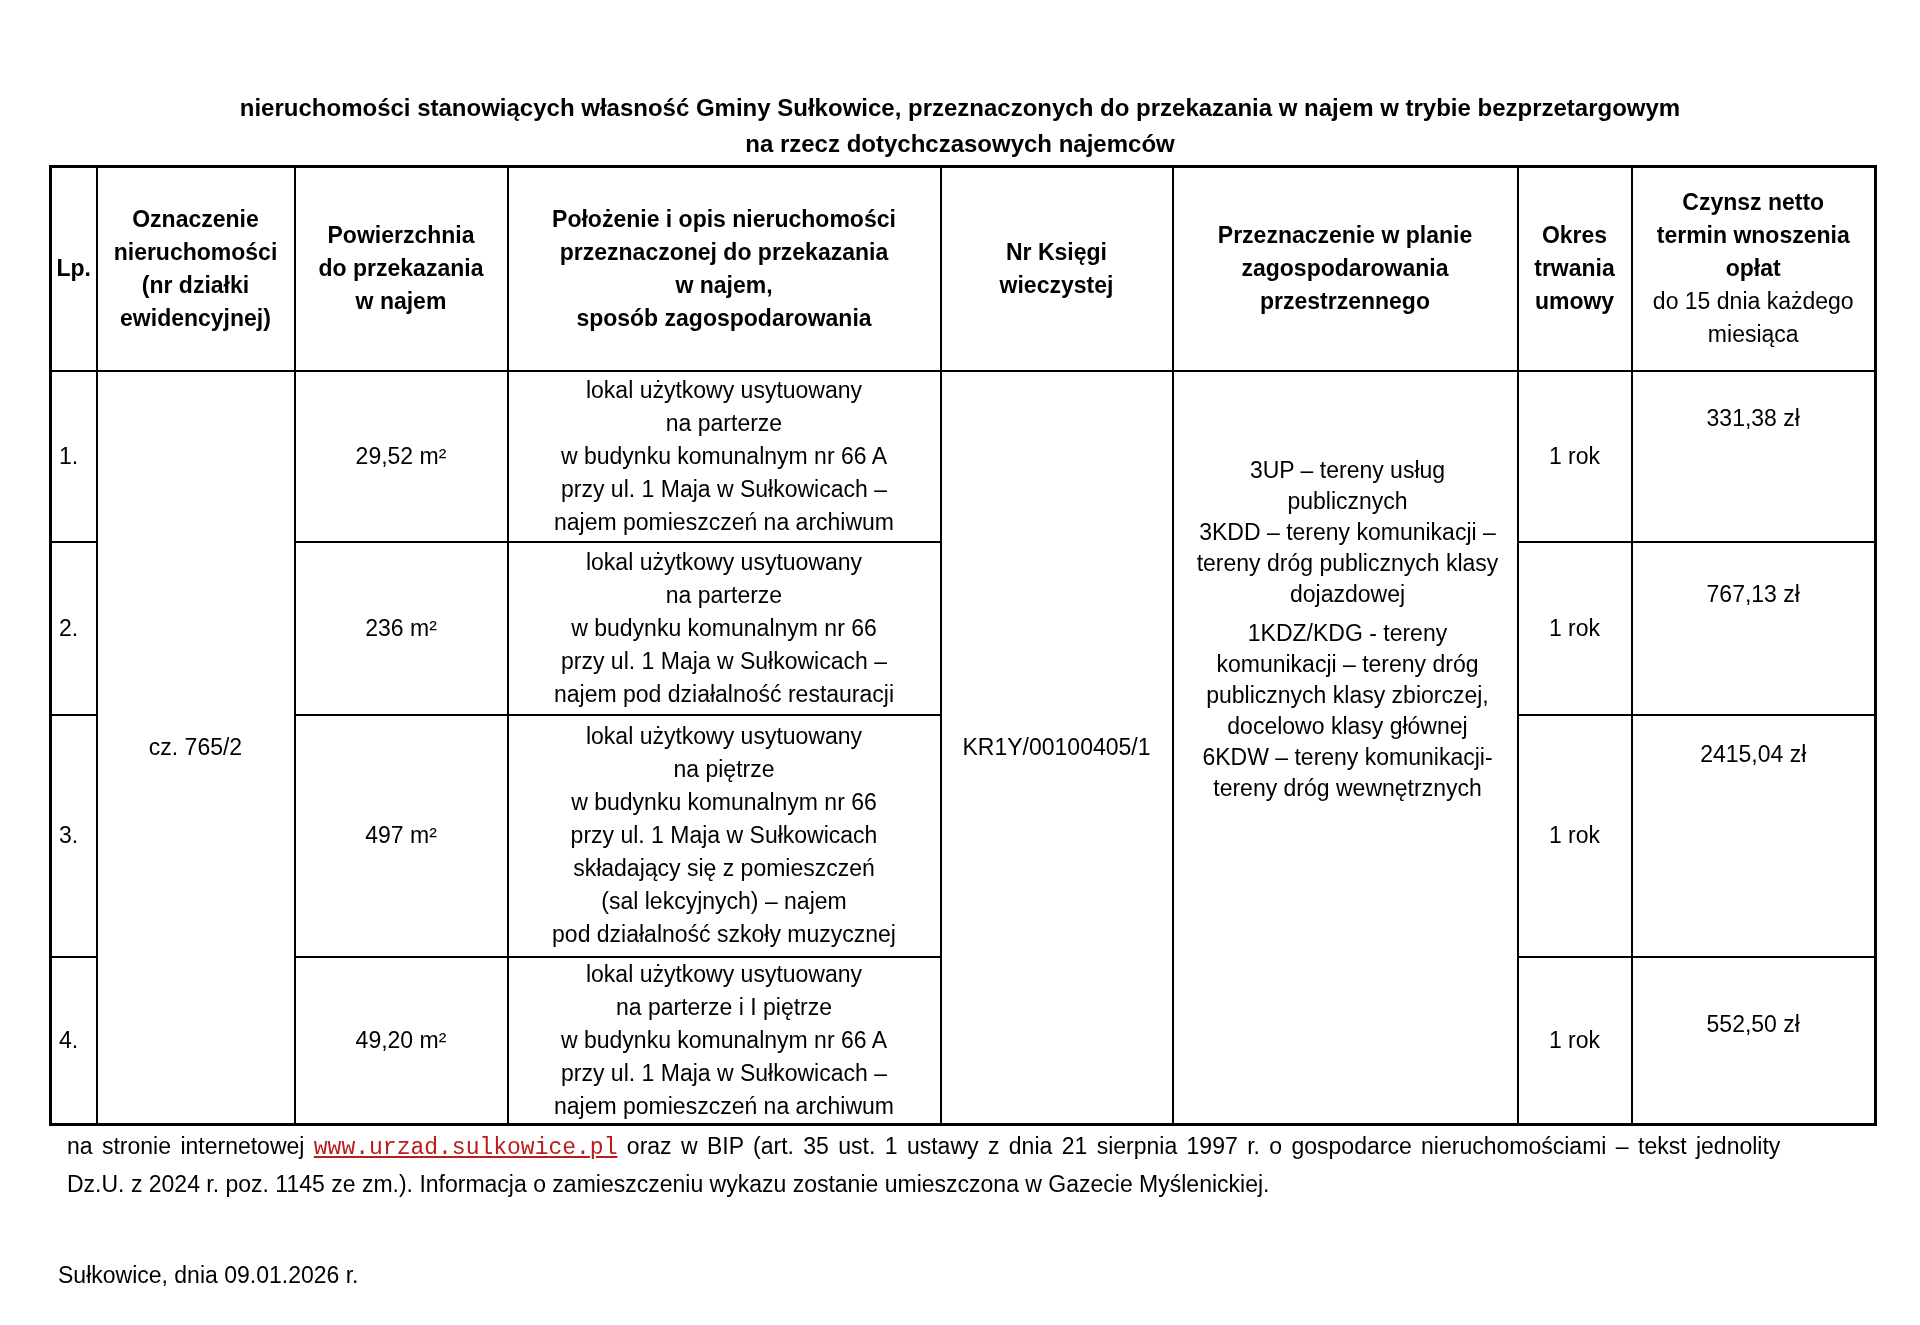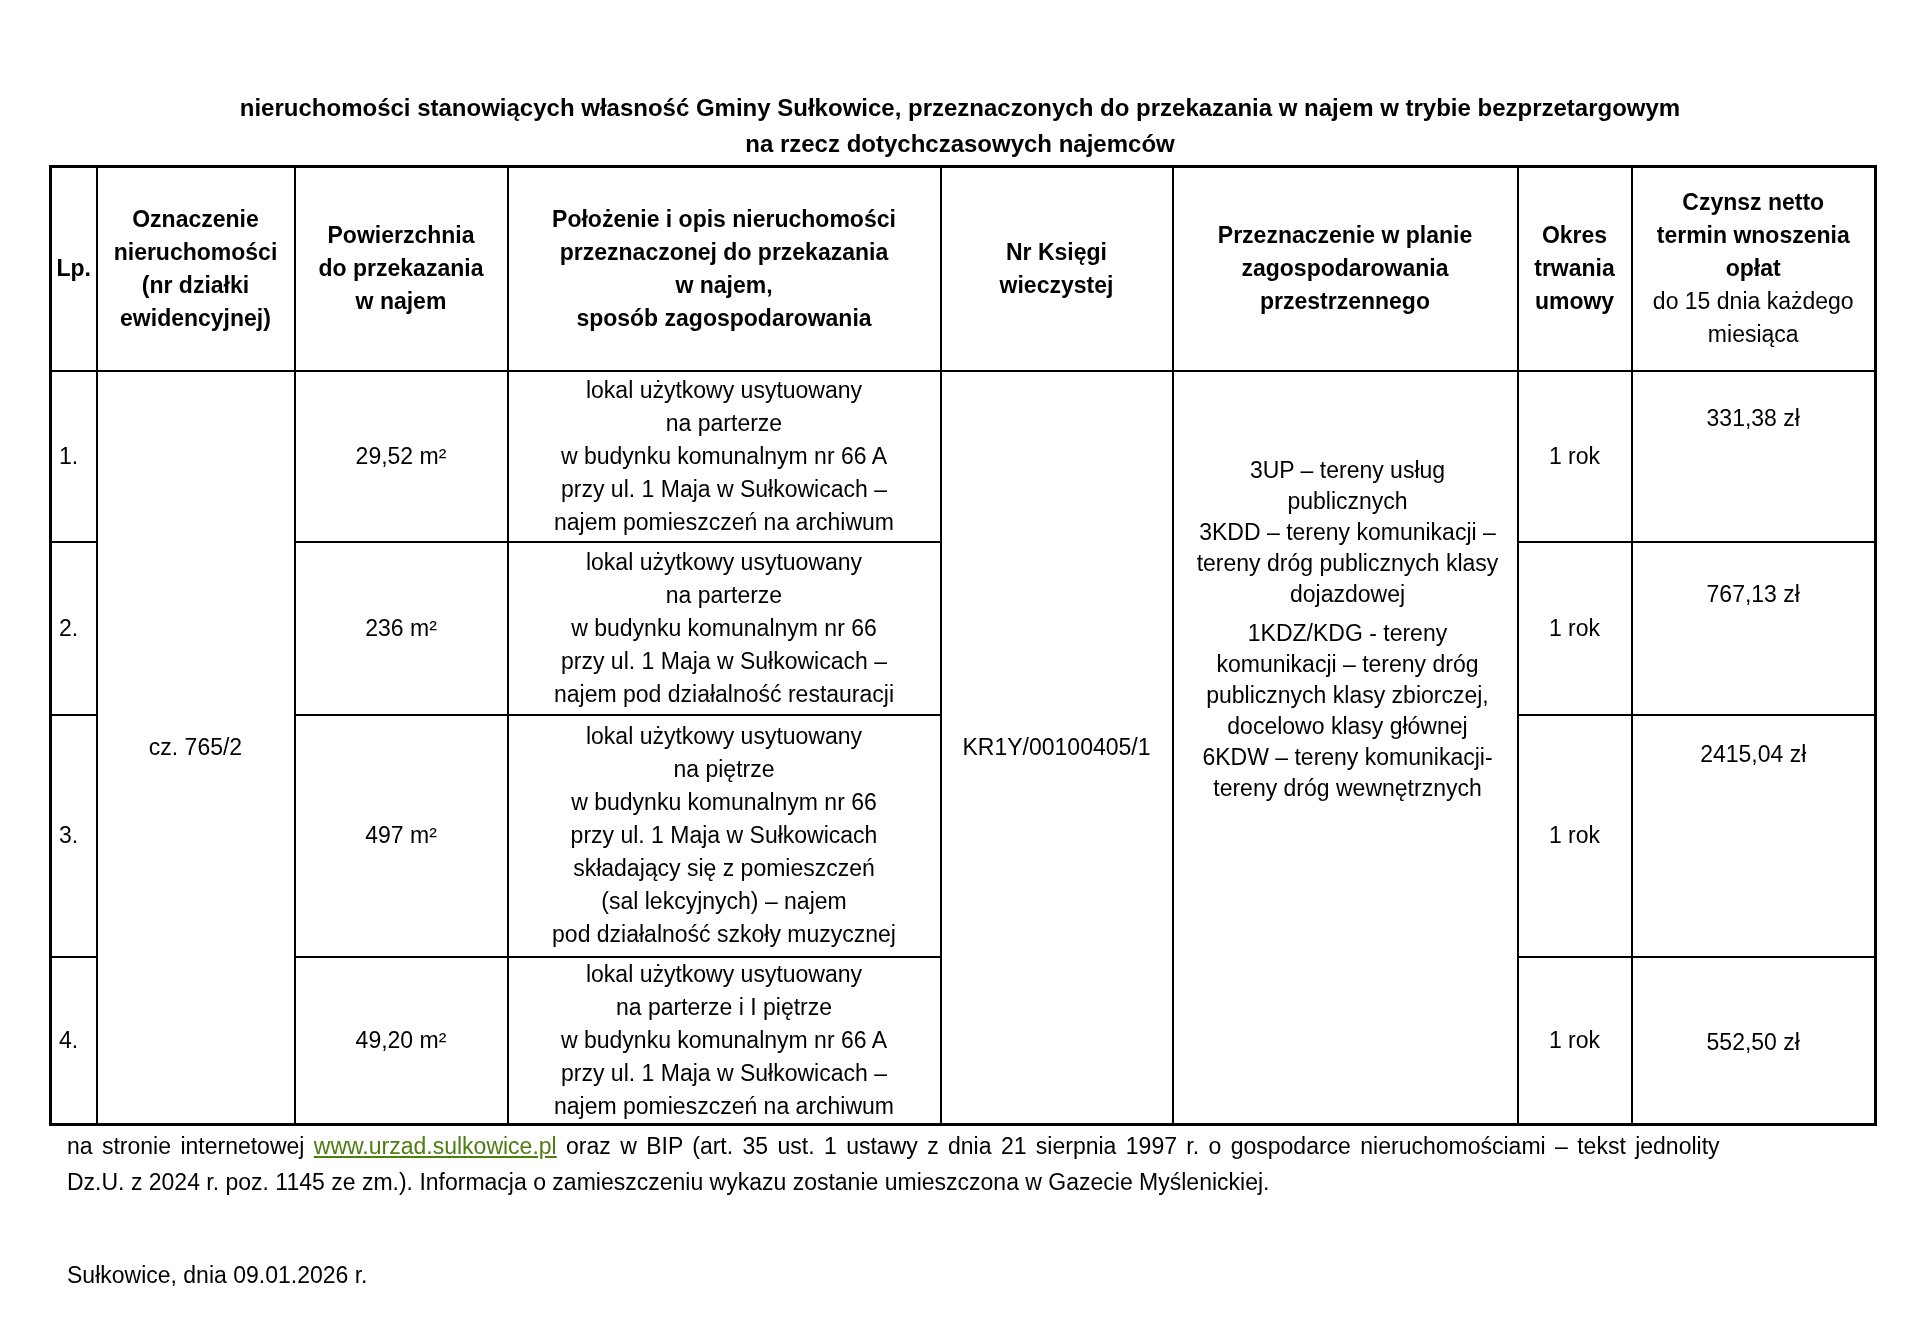--- a/index.html
+++ b/index.html
@@ -33,30 +33,30 @@
   td.lp-cell{text-align:left;padding-left:7px;}
   td.zoning-cell{
     vertical-align:top;text-align:center;padding:83px 6px 0 11px;
     font-size:23px;line-height:31px;
   }
   td.zoning-cell .para2{margin-top:8px;}
   td.rent{vertical-align:top;}
   td.rent.rp1{padding-top:30px;}
   td.rent.rp2{padding-top:35px;}
   td.rent.rp3{padding-top:22px;border-radius:8px;}
-  td.rent.rp4{padding-top:68px;}
+  td.rent.rp4{padding-top:50px;}
   .czynsz-regular{font-weight:normal;}
   .footer-note{
     position:absolute;top:1128px;left:67px;width:1800px;
     font-size:23px;line-height:36px;
   }
   .footer-line2{word-spacing:3px;}
   .footer-note a{text-decoration:underline;}
   .date-line{
-    position:absolute;top:1262px;left:67px;font-size:23px;
+    position:absolute;top:1262px;left:58px;font-size:23px;
   }
 </style>
 </head>
 <body>
 
 <div class="page">
 
 
   <div class="doc-subtitle">nieruchomości stanowiących własność Gminy Sułkowice, przeznaczonych do przekazania w najem w trybie bezprzetargowym
 na rzecz dotychczasowych najemców</div>
@@ -164,19 +164,19 @@
 w budynku komunalnym nr 66 A
 przy ul. 1 Maja w Sułkowicach –
 najem pomieszczeń na archiwum</td>
       <td>1 rok</td>
       <td class="rent rp4">552,50 zł</td>
     </tr>
   </tbody>
     </table>
 
   <div class="footer-note">
-    <div class="footer-line2"><span>na stronie internetowej </span><a href="#" id="site-link" style="color: #4d7c0f;">www.urzad.sulkowice.pl</a><span> oraz w BIP (art. 35 ust. 1 ustawy z dnia 21 sierpnia 1997 r. o gospodarce nieruchomościami – tekst jednolity</span></div>
+    <div class="footer-line2"><span>na stronie internetowej </span><a href="#" id="site-link" style="color: #b91c1c; font-family: Liberation Mono, monospace;">www.urzad.sulkowice.pl</a><span> oraz w BIP (art. 35 ust. 1 ustawy z dnia 21 sierpnia 1997 r. o gospodarce nieruchomościami – tekst jednolity</span></div>
     <div>Dz.U. z 2024 r. poz. 1145 ze zm.). Informacja o zamieszczeniu wykazu zostanie umieszczona w Gazecie Myślenickiej.</div>
   </div>
 
   <div class="date-line">Sułkowice, dnia 09.01.2026 r.</div>
 
 </div>
 
 </body></html>

